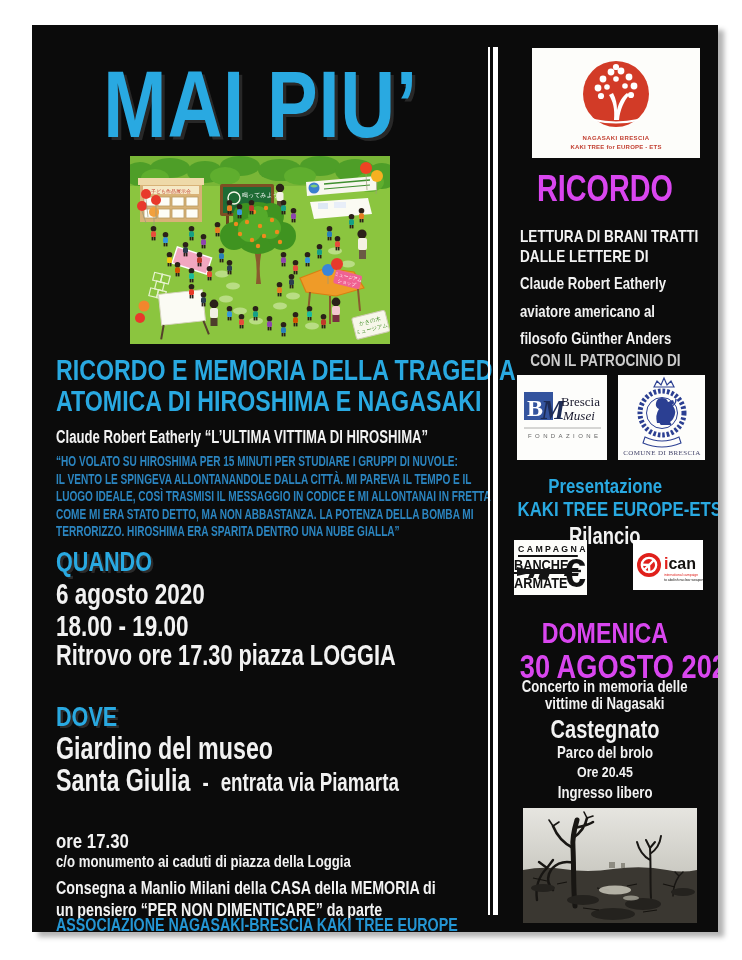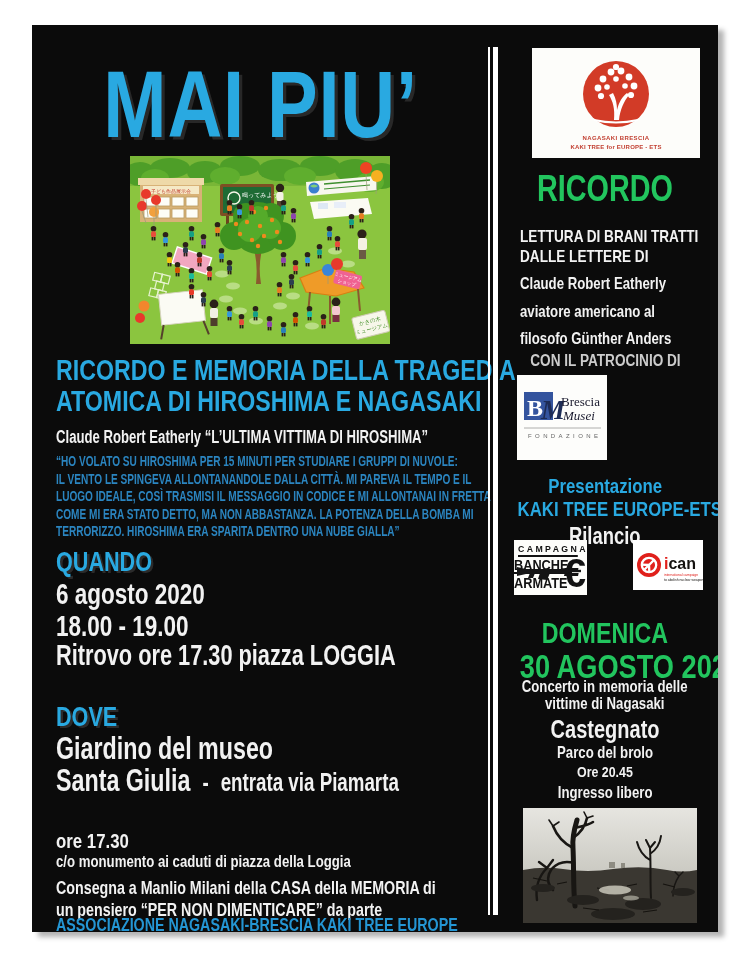--- a/index.html
+++ b/index.html
@@ -12,21 +12,21 @@
   .blk{display:block}
   .c72{display:inline-block;transform:scaleX(.72);transform-origin:0 50%}
   .c75{display:inline-block;transform:scaleX(.75);transform-origin:0 50%}
   .c80{display:inline-block;transform:scaleX(.80);transform-origin:0 50%}
   .c85{display:inline-block;transform:scaleX(.85);transform-origin:0 50%}
   .ctr .c72,.ctr .c75,.ctr .c80,.ctr .c85{transform-origin:50% 50%}
   .blk.c72,.blk.c75,.blk.c80{display:block}
   .white{color:#f2f2f2}
   .blue{color:#29a9e1}
   .qblue{color:#2b85c0}
-  .gray{color:#22c55e}
+  .gray{color:#d946ef}
   .lgray{color:#cccccc}
   .sh{text-shadow:3px 2px 0 rgba(120,120,120,.30)}
   .box{position:absolute;background:#fdfdfa;overflow:hidden}
   .div-line{position:absolute;background:#ffffff}
   
   .camp{font-weight:bold;color:#121212}
   .camp-top{font-size:9.5px;letter-spacing:2.6px;border-bottom:2px solid #121212;
             margin:3px 4px 0 4px;padding-bottom:1px;white-space:nowrap;
             transform:scaleX(.92);transform-origin:0 50%}
   .camp-w{font-size:15px;line-height:15px;padding-left:0;white-space:nowrap}
@@ -388,20 +388,32 @@
         <rect x="7" y="17" width="29" height="28" fill="#34549e"></rect>
         <text x="10" y="41" font-size="24" font-weight="bold" fill="#ffffff" font-family="Liberation Serif,serif">B</text>
         <text x="24" y="44" font-size="27" font-style="italic" font-weight="bold" fill="#1d2c56" font-family="Liberation Serif,serif">M</text>
         <text x="44" y="31" font-size="13" fill="#1a1a2e" font-family="Liberation Serif,serif">Brescia</text>
         <text x="46" y="45" font-size="13" font-style="italic" fill="#1a1a2e" font-family="Liberation Serif,serif">Musei</text>
         <line x1="7" y1="53" x2="84" y2="53" stroke="#9a9a9a" stroke-width=".8"></line>
         <text x="11" y="63" font-size="6" letter-spacing="3.4" fill="#666666">FONDAZIONE</text>
       </svg>
     </div>
 
+    <div class="box" style="left:126px;top:350px;width:87px;height:85px">
+      <svg width="87" height="85" viewBox="0 0 87 85">
+        <rect width="87" height="85" fill="#fdfdfb"></rect>
+        <path d="M36 12 l3 -6 4 4 3 -7 3 7 4 -4 3 6 z" fill="none" stroke="#2b3f92" stroke-width="1.2"></path>
+        <circle cx="44" cy="38" r="22" fill="none" stroke="#2b3f92" stroke-width="5" stroke-dasharray="2.6 1.9"></circle>
+        <circle cx="44" cy="38" r="15.5" fill="none" stroke="#2b3f92" stroke-width="1"></circle>
+        <path d="M39 48 q-2 -8 2 -14 q-4 -2 -3 -6 q1 -5 6 -5 q5 0 6 4 l5 -2 q2 3 -1 5 q4 4 3 9 q-1 5 -5 8 q2 2 1 3 l-10 0 q-2 -2 -1 -2 z" fill="#2b3f92"></path>
+        <path d="M52 32 q6 -2 6 -8" stroke="#2b3f92" stroke-width="1.4" fill="none"></path>
+        <path d="M27 62 q17 8 34 0 l2 6 q-19 8 -38 0 z" fill="none" stroke="#2b3f92" stroke-width="1.1"></path>
+        <text x="44" y="80" font-size="7" fill="#44456b" text-anchor="middle" letter-spacing=".4" font-family="Liberation Serif,serif">COMUNE DI BRESCIA</text>
+      </svg>
+    </div>
 
     <div class="tx ctr blue" style="top:450px;font-size:21px">
       <span class="c80">Presentazione</span>
     </div>
     <div class="tx ctr blue" style="top:473px;font-size:21px">
       <span class="c80">KAKI TREE EUROPE-ETS</span>
     </div>
     <div class="tx ctr white" style="top:500px;font-size:23px">
       <span class="c80">Rilancio</span>
     </div>

